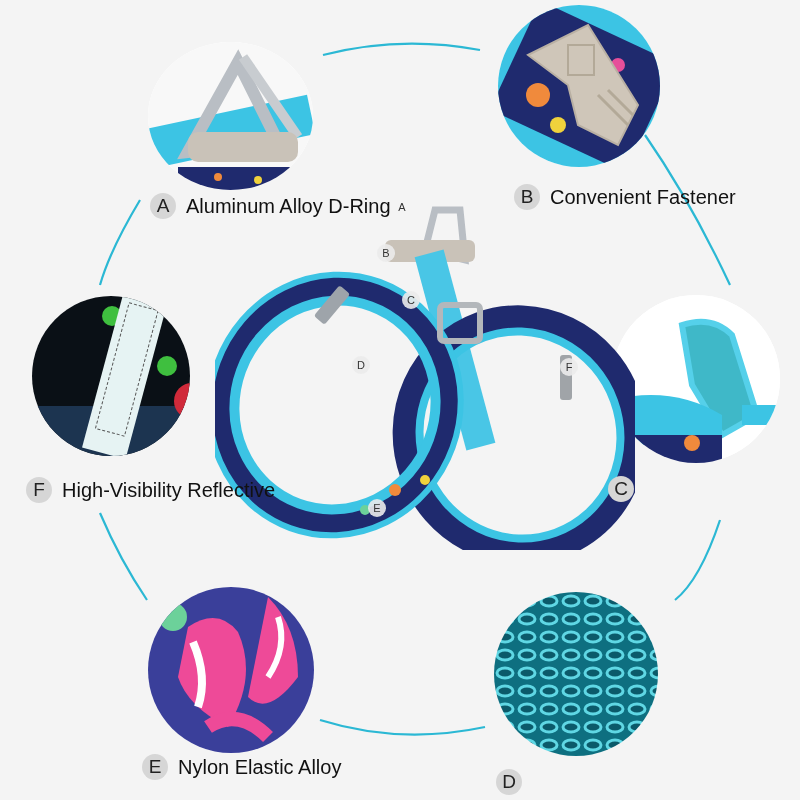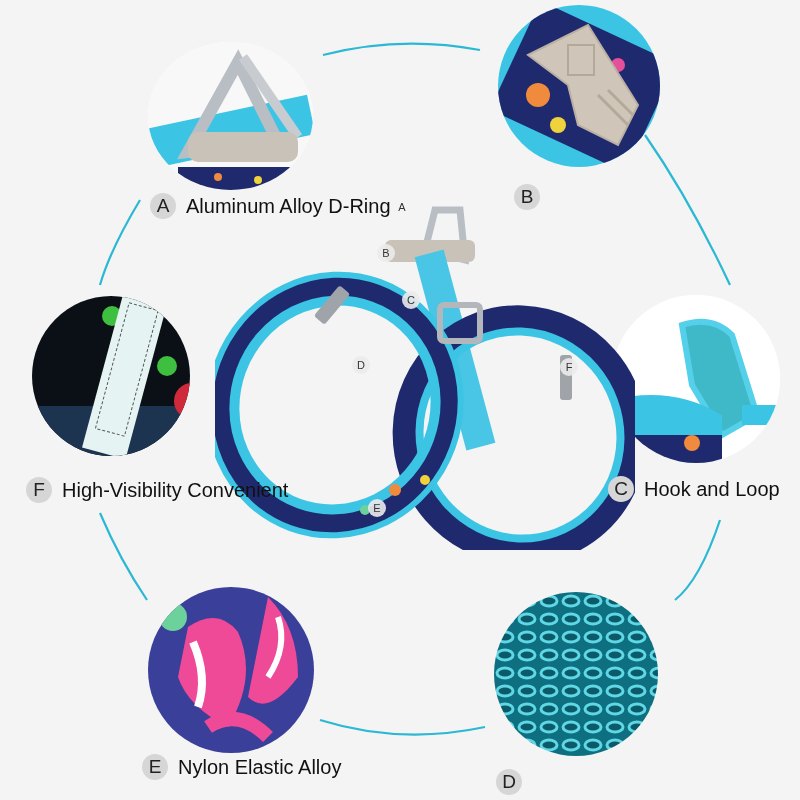--- a/index.html
+++ b/index.html
@@ -125,28 +125,28 @@
 <div class="pin" style="left:352px;top:356px;">D</div>
 <div class="pin" style="left:368px;top:499px;">E</div>
 <div class="pin" style="left:560px;top:358px;">F</div>
 
 <div class="label" style="left:150px;top:193px;">
   <span class="badge">A</span>
   <span class="label-text">Aluminum Alloy D-Ring</span>
 </div>
 <div class="label" style="left:514px;top:184px;">
   <span class="badge">B</span>
+  <span class="label-text">Convenient Fastener</span>
 </div>
 <div class="label" style="left:26px;top:477px;">
   <span class="badge">F</span>
-  <span class="label-text">High-Visibility Convenient</span>
+  <span class="label-text">High-Visibility Reflective</span>
 </div>
 <div class="label" style="left:608px;top:476px;">
   <span class="badge">C</span>
-  <span class="label-text">Hook and Loop</span>
 </div>
 <div class="label" style="left:142px;top:754px;">
   <span class="badge">E</span>
   <span class="label-text">Nylon Elastic Alloy</span>
 </div>
 <div class="label" style="left:496px;top:769px;">
   <span class="badge">D</span>
 </div>
 
 </body></html>

